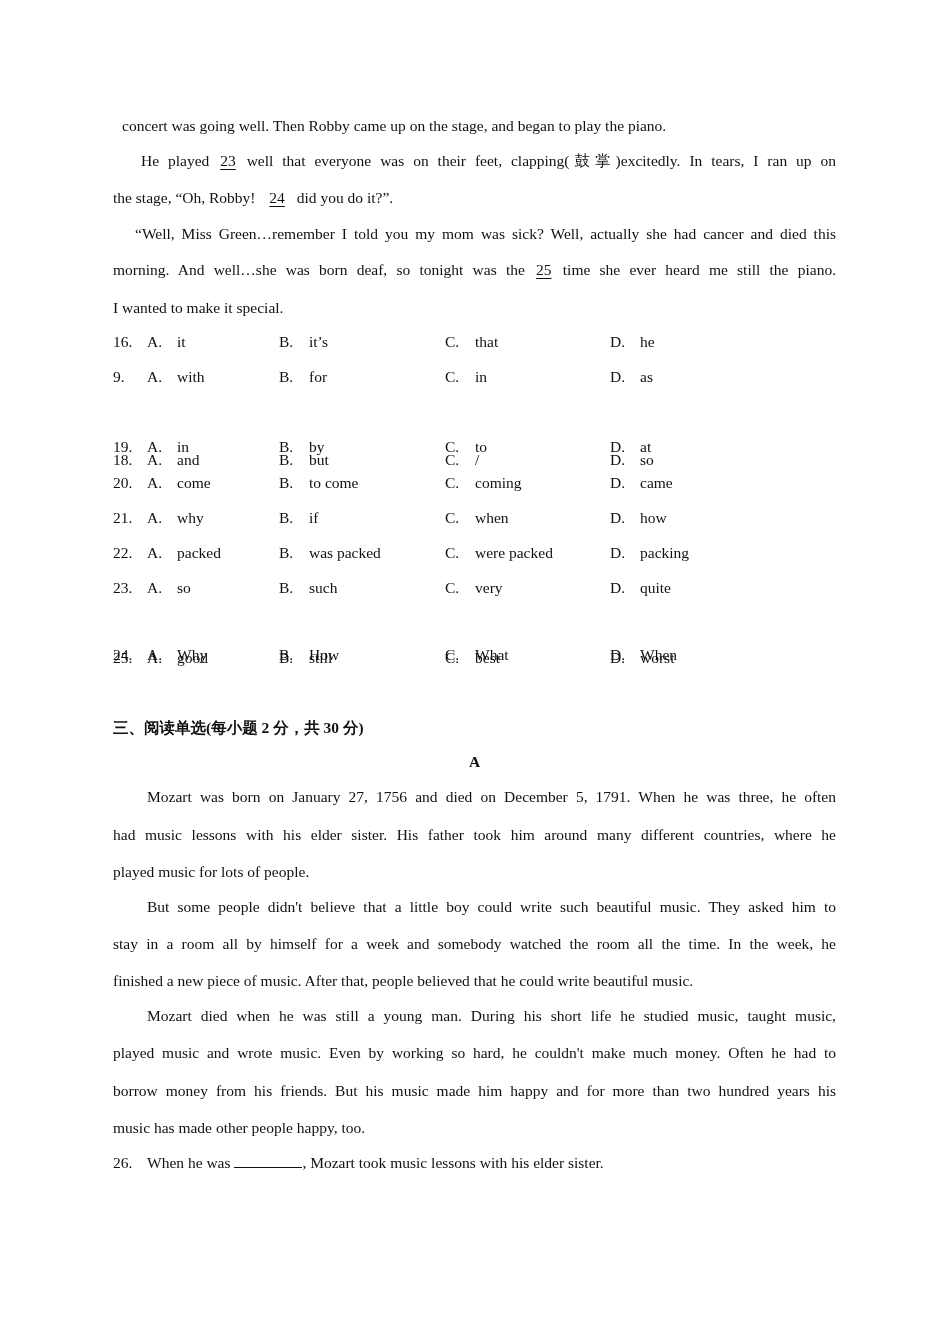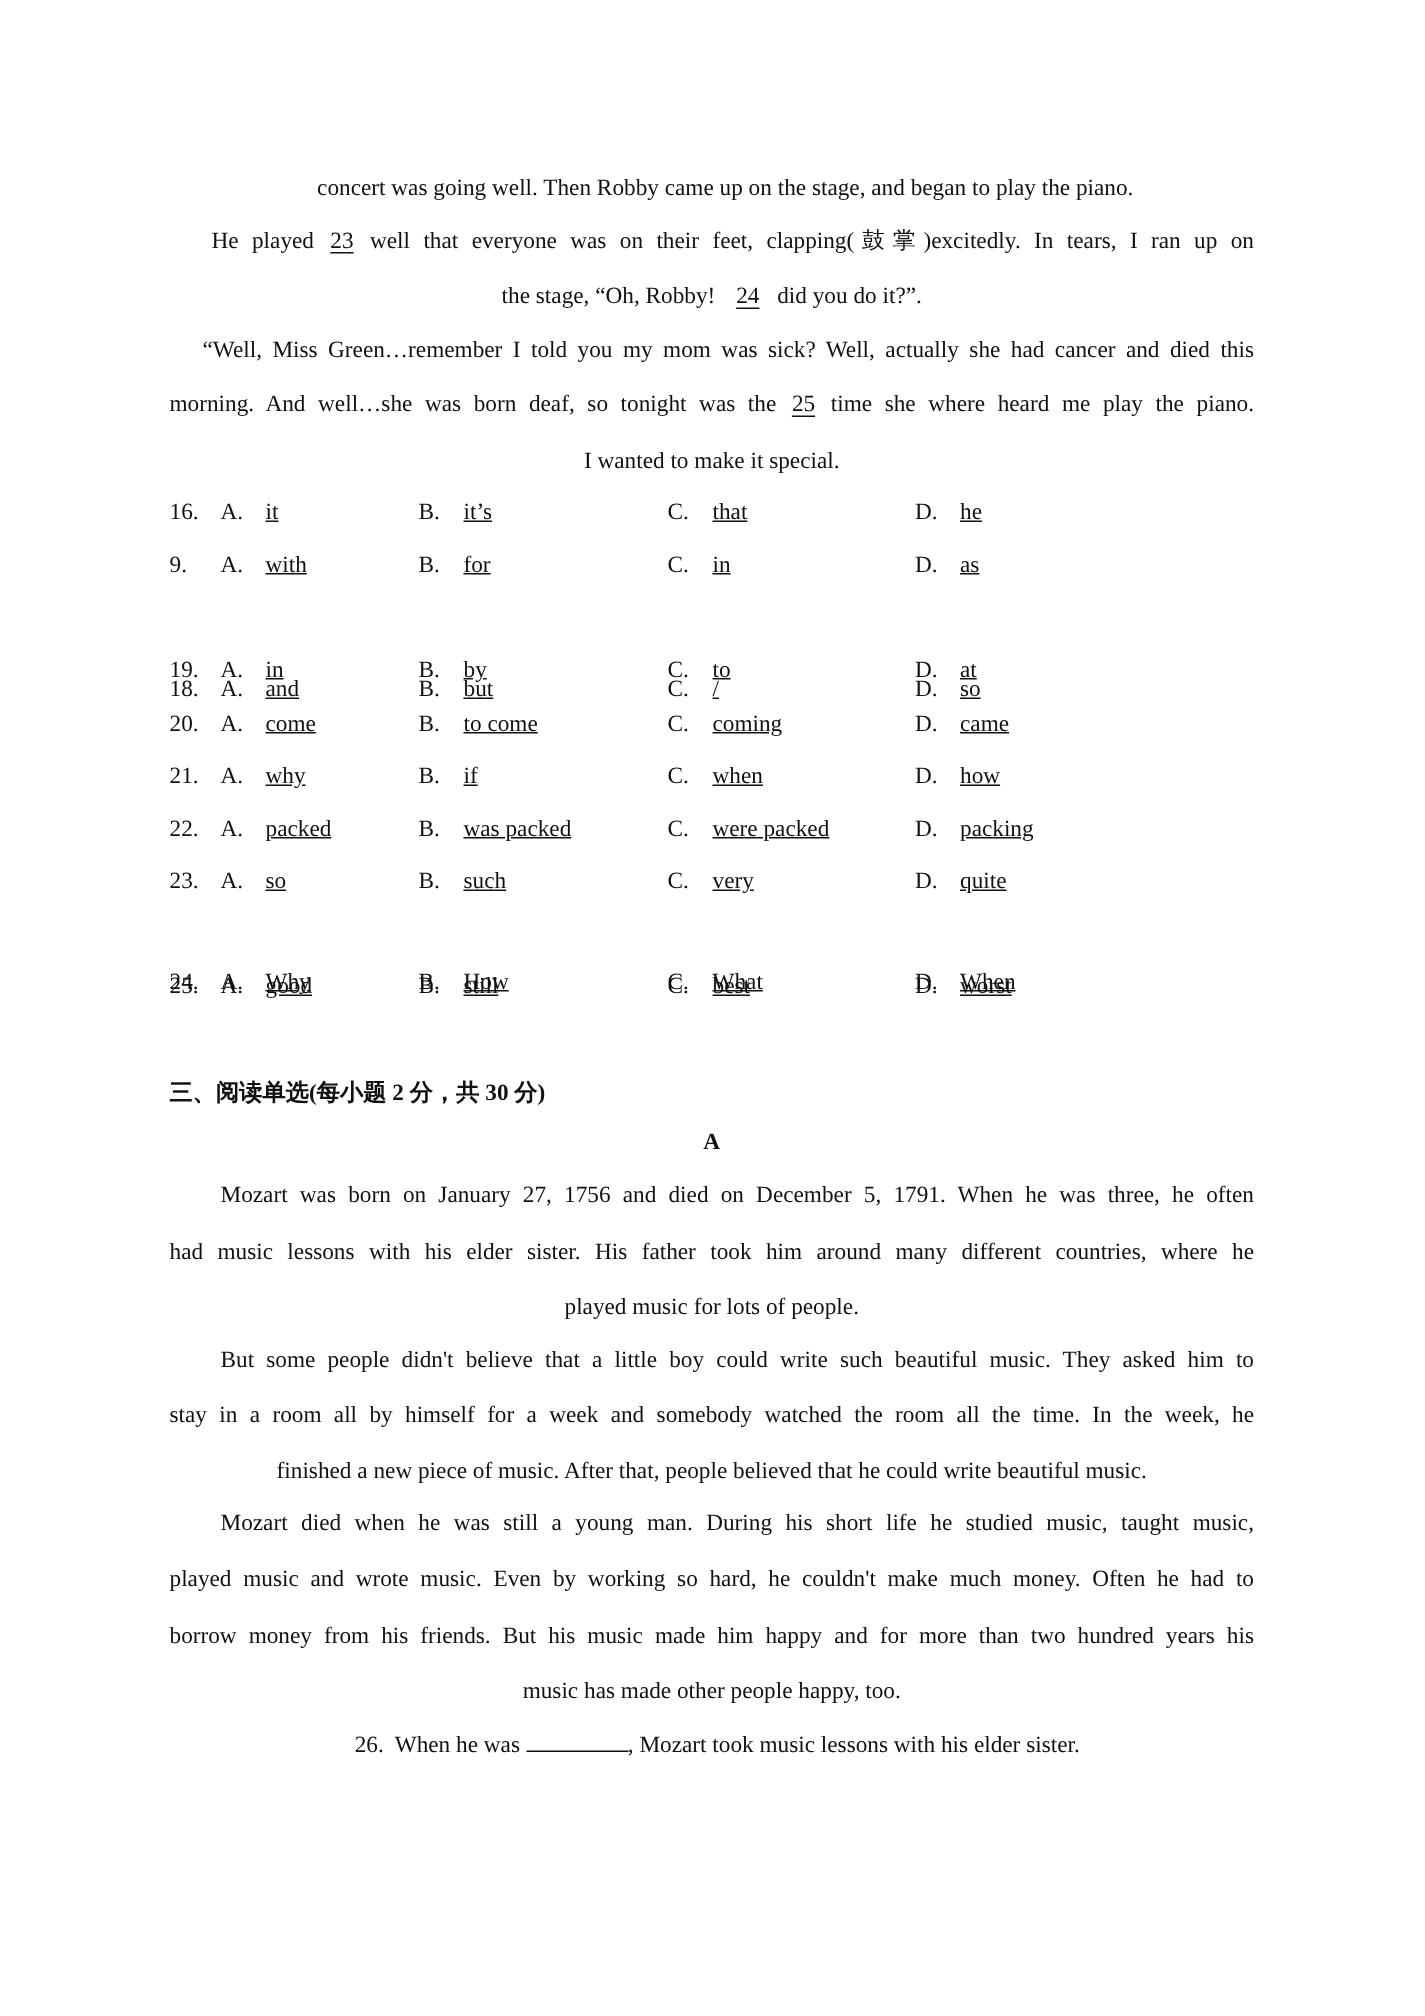--- a/index.html
+++ b/index.html
@@ -21,42 +21,41 @@
       left: 113px;
       top: 0;
       width: 723px;
     }
     .line {
       position: absolute;
       left: 0;
       width: 723px;
       white-space: nowrap;
       line-height: 20px;
-      text-align: center;
     }
     .justify {
       text-align: justify;
       text-align-last: justify;
     }
     .indent { padding-left: 28px; box-sizing: border-box; }
     .blank {
       display: inline-block;
       text-decoration: underline;
       text-underline-offset: 3px;
       padding: 0 2px;
     }
     .opt-row {
       position: absolute;
       left: 0;
       width: 723px;
       height: 20px;
       line-height: 20px;
     }
     .opt-row .num { position: absolute; left: 0; }
-    .opt-row .opt { position: absolute; text-decoration: underline; }
+    .opt-row .opt { position: absolute; }
     .opt .letter { display: inline-block; width: 30px; }
     .col-a { left: 34px; }
     .col-b { left: 166px; }
     .col-c { left: 332px; }
     .col-d { left: 497px; }
     .section-title {
       position: absolute;
       left: 0;
       font-weight: bold;
       font-family: "Liberation Serif", "DejaVu Serif", serif;
@@ -97,21 +96,21 @@
     <span>did you do it?”.</span>
   </div>
 
   <div class="line justify" style="top:224px; padding-left:22px; box-sizing:border-box;">
     <span>“Well, Miss Green…remember I told you my mom was sick? Well, actually she had cancer and died this</span>
   </div>
 
   <div class="line justify" style="top:260px;">
     <span>morning. And well…she was born deaf, so tonight was the</span>
     <span class="blank">25</span>
-    <span>time she where heard me play the piano.</span>
+    <span>time she ever heard me still the piano.</span>
   </div>
 
   <div class="line" style="top:298px;">
     <span>I wanted to make it special.</span>
   </div>
 
   <div class="opt-row" style="top:332px;">
     <span class="num">16.</span>
     <span class="opt col-a"><span class="letter">A.</span><span>it</span></span>
     <span class="opt col-b"><span class="letter">B.</span><span>it’s</span></span>

